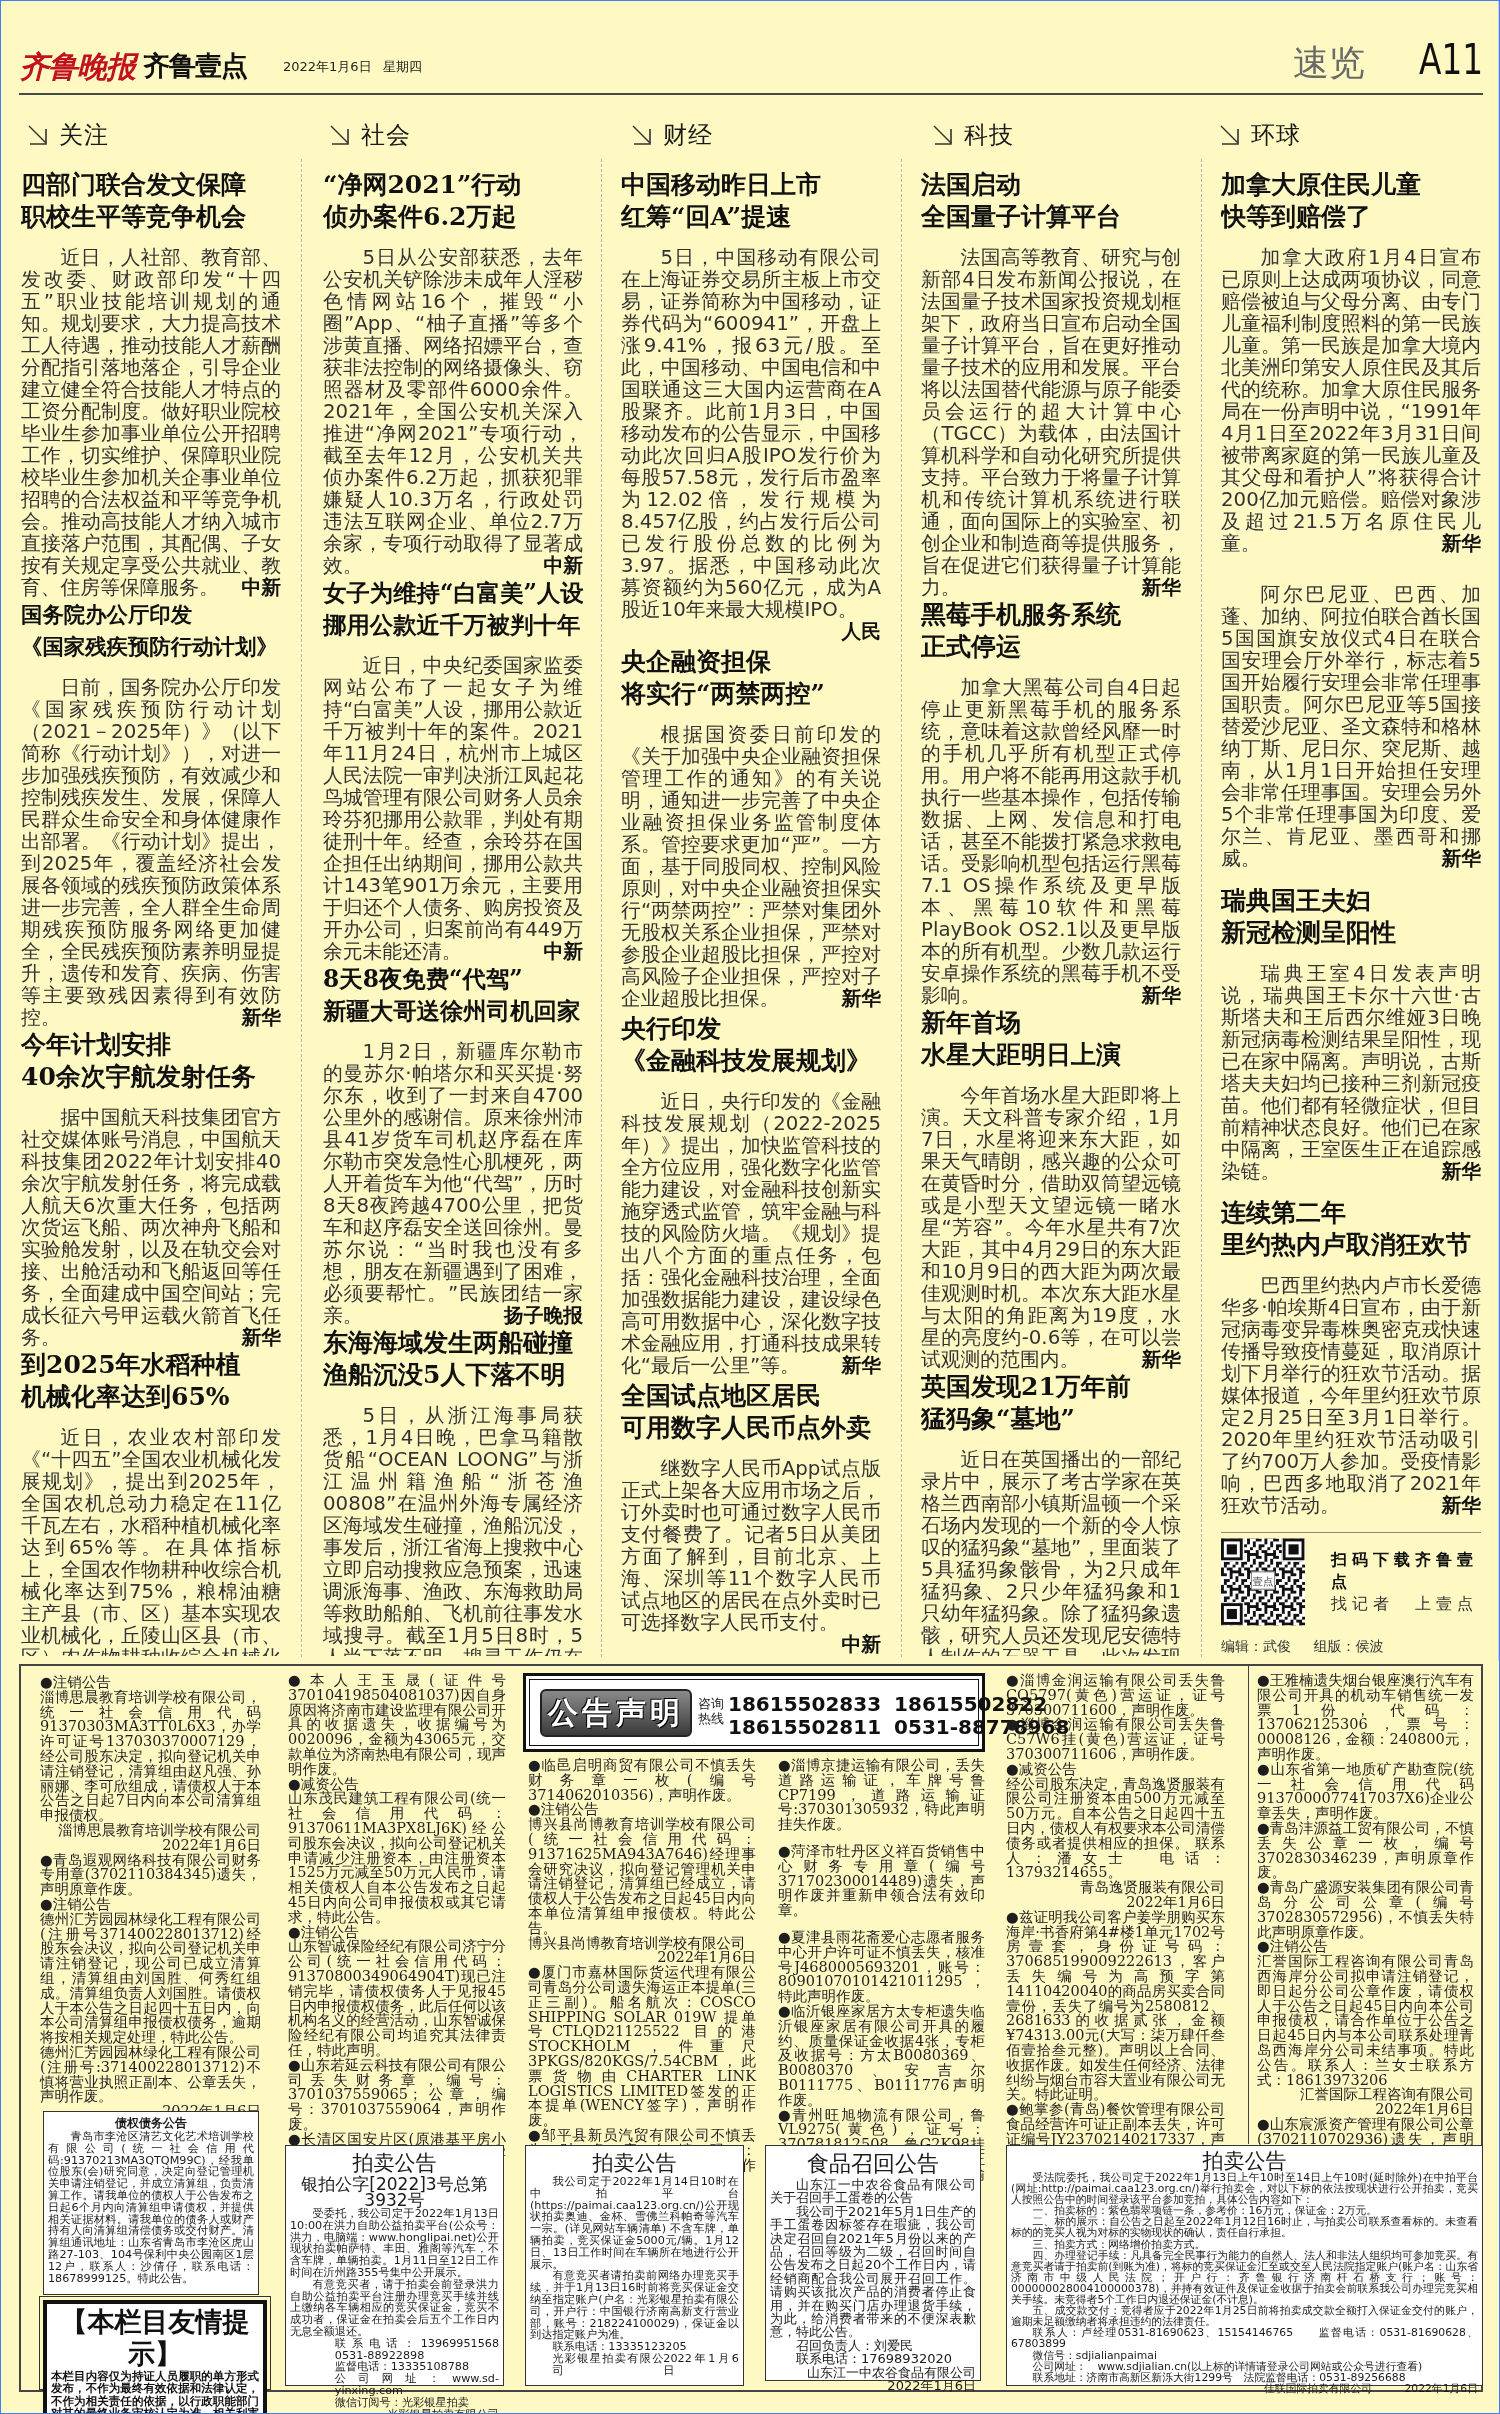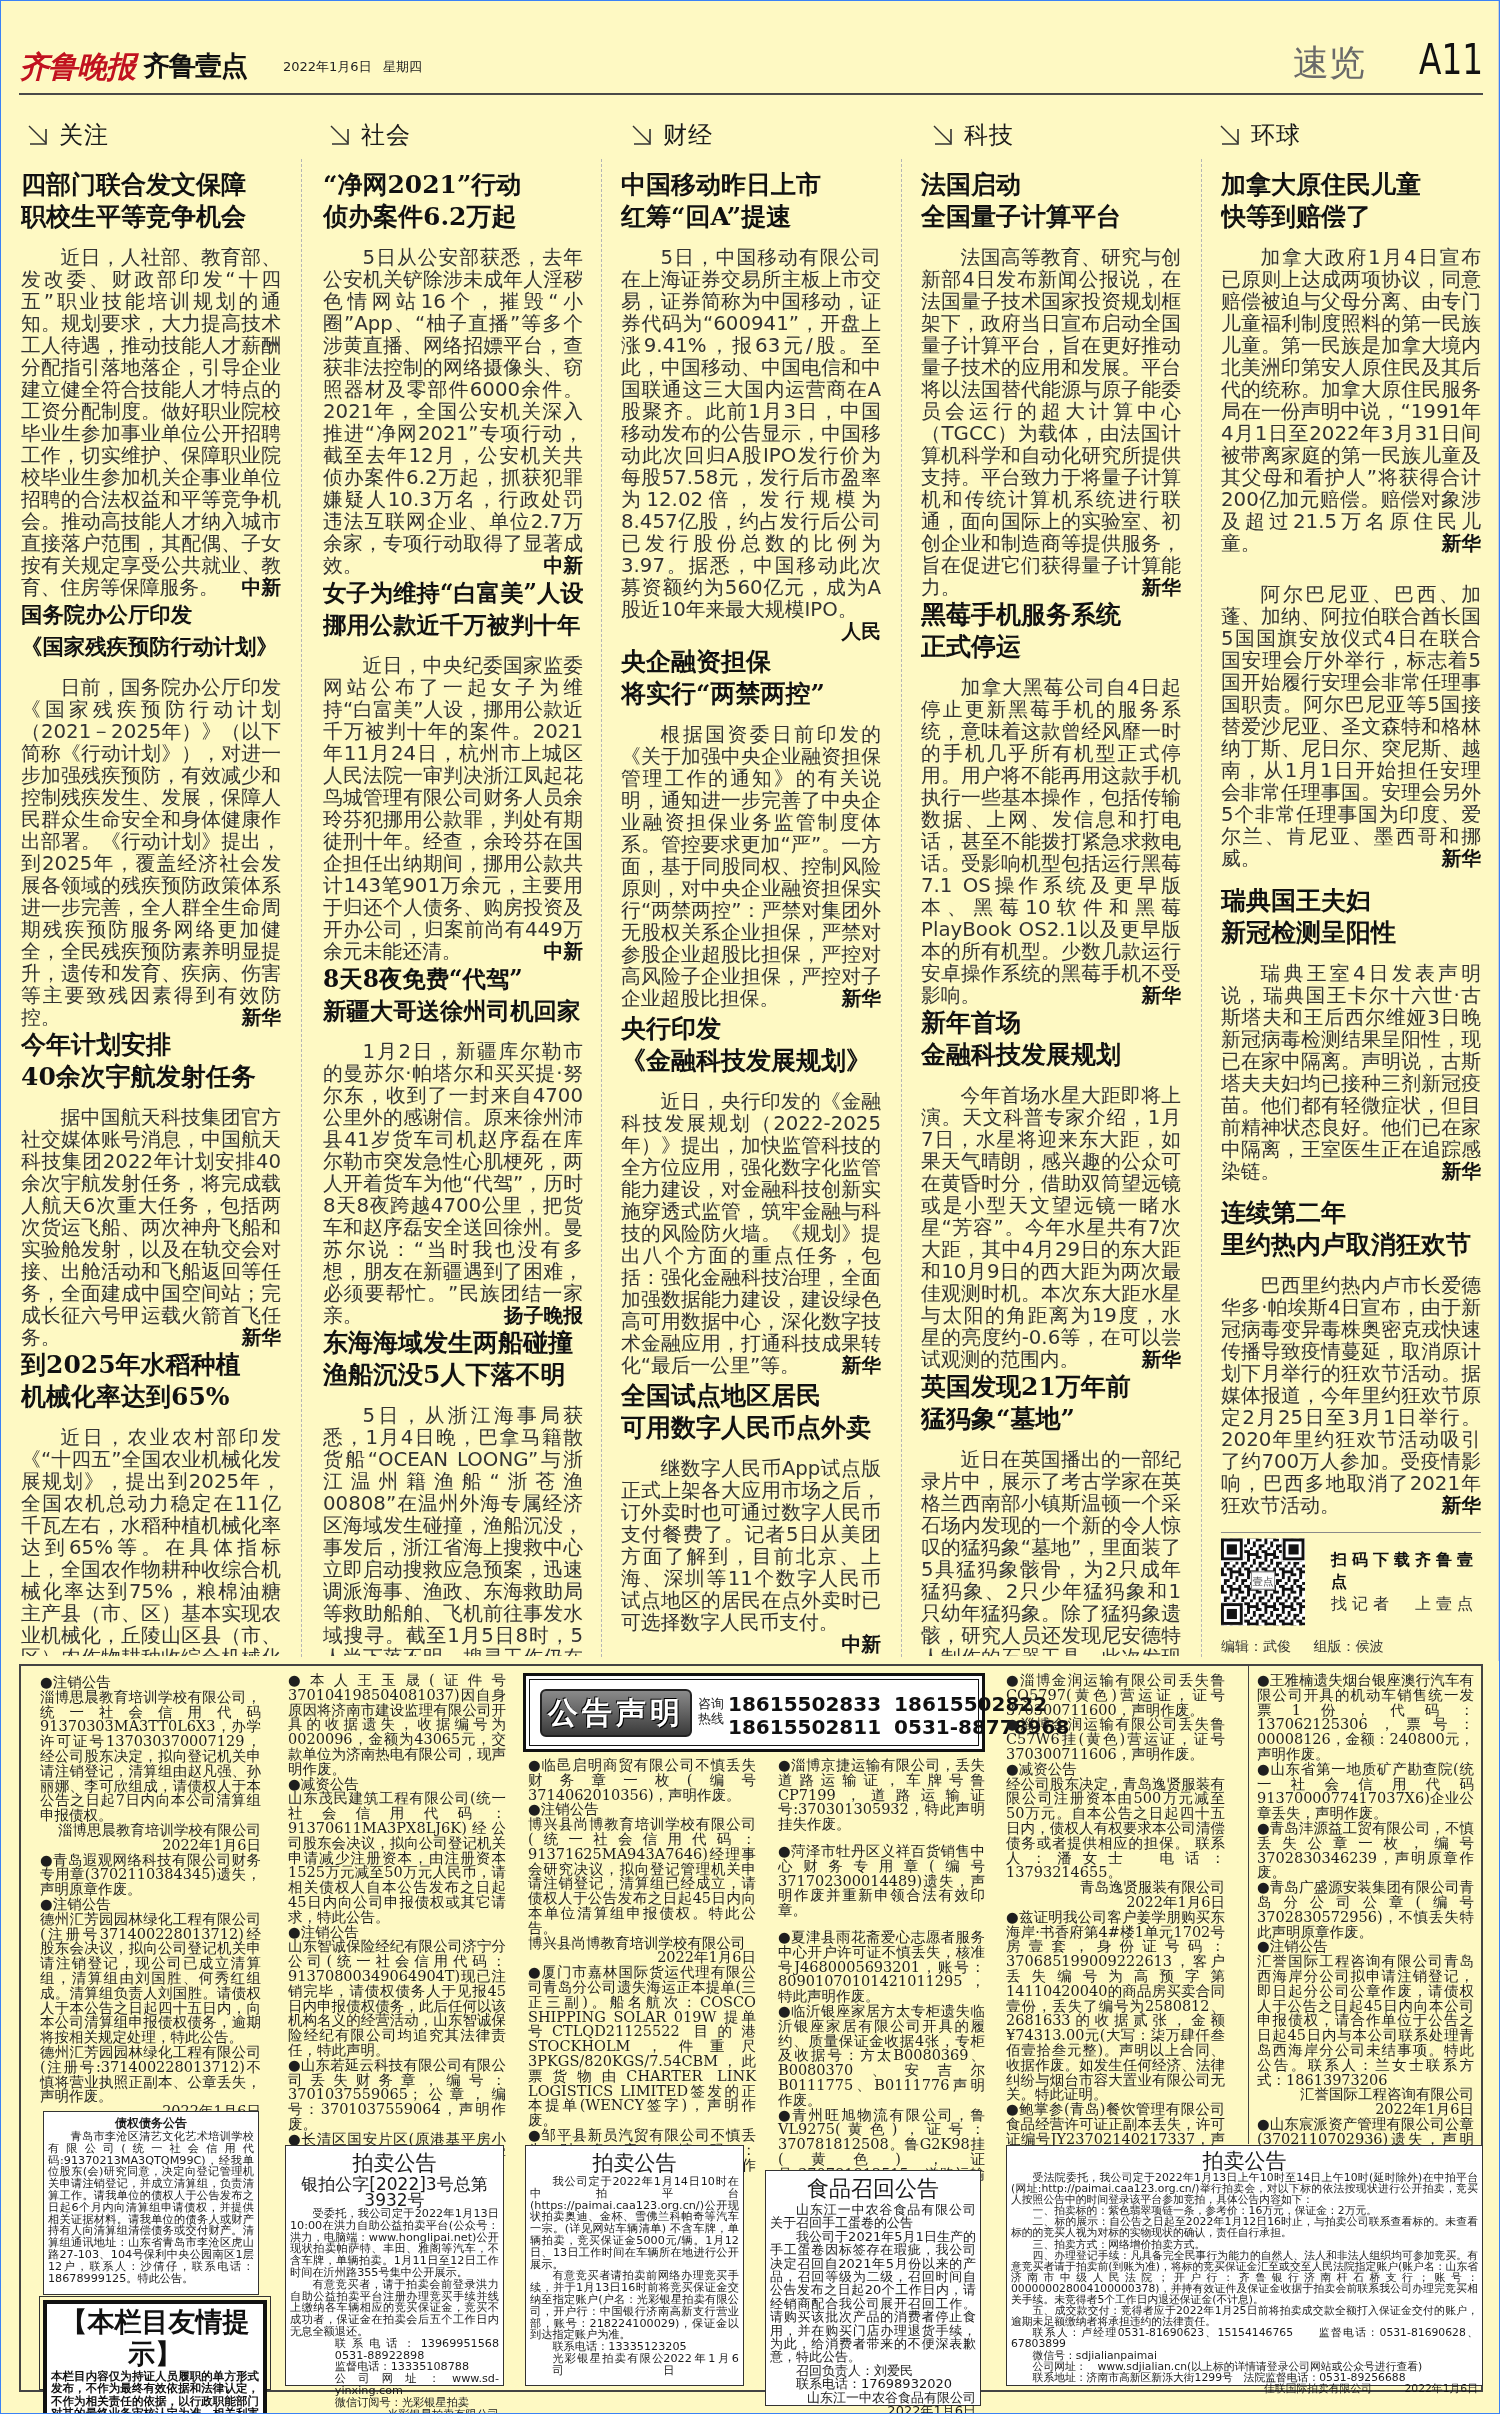--- a/index.html
+++ b/index.html
@@ -181,21 +181,21 @@
   <div class="col" style="left:920px">
     <div class="art">
       <h2><span>法国启动</span><br><span>全国量子计算平台</span></h2>
       <p><span>法国高等教育、研究与创新部4日发布新闻公报说，在法国量子技术国家投资规划框架下，政府当日宣布启动全国量子计算平台，旨在更好推动量子技术的应用和发展。平台将以法国替代能源与原子能委员会运行的超大计算中心（TGCC）为载体，由法国计算机科学和自动化研究所提供支持。平台致力于将量子计算机和传统计算机系统进行联通，面向国际上的实验室、初创企业和制造商等提供服务，旨在促进它们获得量子计算能力。</span><b class="src">新华</b></p>
     </div>
     <div class="art">
       <h2><span>黑莓手机服务系统</span><br><span>正式停运</span></h2>
       <p><span>加拿大黑莓公司自4日起停止更新黑莓手机的服务系统，意味着这款曾经风靡一时的手机几乎所有机型正式停用。用户将不能再用这款手机执行一些基本操作，包括传输数据、上网、发信息和打电话，甚至不能拨打紧急求救电话。受影响机型包括运行黑莓7.1 OS操作系统及更早版本、黑莓10软件和黑莓PlayBook OS2.1以及更早版本的所有机型。少数几款运行安卓操作系统的黑莓手机不受影响。</span><b class="src">新华</b></p>
     </div>
     <div class="art">
-      <h2><span>新年首场</span><br><span>金融科技发展规划</span></h2>
+      <h2><span>新年首场</span><br><span>水星大距明日上演</span></h2>
       <p><span>今年首场水星大距即将上演。天文科普专家介绍，1月7日，水星将迎来东大距，如果天气晴朗，感兴趣的公众可在黄昏时分，借助双筒望远镜或是小型天文望远镜一睹水星“芳容”。今年水星共有7次大距，其中4月29日的东大距和10月9日的西大距为两次最佳观测时机。本次东大距水星与太阳的角距离为19度，水星的亮度约-0.6等，在可以尝试观测的范围内。</span><b class="src">新华</b></p>
     </div>
     <div class="art">
       <h2><span>英国发现21万年前</span><br><span>猛犸象“墓地”</span></h2>
       <p><span>近日在英国播出的一部纪录片中，展示了考古学家在英格兰西南部小镇斯温顿一个采石场内发现的一个新的令人惊叹的猛犸象“墓地”，里面装了5具猛犸象骸骨，为2只成年猛犸象、2只少年猛犸象和1只幼年猛犸象。除了猛犸象遗骸，研究人员还发现尼安德特人制作的石器工具。此次发现被称为英国近年来最显著的冰河世纪发现。</span></p>
     </div>
   </div>
 
   <div class="col" style="left:1220px">
     <div class="art">
@@ -334,21 +334,21 @@
         </p>
     </div>
 
     <div class="ad-col" style="left:757px;top:92px;width:207px">
       <p>●淄博京捷运输有限公司，丢失道路运输证，车牌号鲁CP7199，道路运输证号:370301305932，特此声明挂失作废。</p>
       <p class="gap">●菏泽市牡丹区义祥百货销售中心财务专用章(编号371702300014489)遗失，声明作废并重新申领合法有效印章。</p>
       <p class="gap">●夏津县雨花斋爱心志愿者服务中心开户许可证不慎丢失，核准号J4680005693201，账号：80901070101421011295，特此声明作废。</p>
       <p>●临沂银座家居方太专柜遗失临沂银座家居有限公司开具的履约、质量保证金收据4张，专柜及收据号：方太B0080369、B0080370、安吉尔B0111775、B0111776声明作废。</p>
       <p>●青州旺旭物流有限公司，鲁VL9275(黄色)，证号：370781812508。鲁G2K98挂(黄色)，证号:370781812515。道路运输证丢失，声明作废</p>
     </div>
-    <div class="ad-box food" style="left:744px;top:504px;width:216px;height:236px">
+    <div class="ad-box food" style="left:744px;top:479px;width:216px;height:236px">
       <p class="bt">食品召回公告</p>
       <p class="ind">山东江一中农谷食品有限公司关于召回手工蛋卷的公告</p>
       <p class="ind">我公司于2021年5月1日生产的手工蛋卷因标签存在瑕疵，我公司决定召回自2021年5月份以来的产品，召回等级为二级，召回时间自公告发布之日起20个工作日内，请经销商配合我公司展开召回工作。请购买该批次产品的消费者停止食用，并在购买门店办理退货手续，为此，给消费者带来的不便深表歉意，特此公告。</p>
       <p class="ind">召回负责人：刘爱民</p>
       <p class="ind">联系电话：17698932020</p>
       <p class="r">山东江一中农谷食品有限公司</p>
       <p class="r">2022年1月6日</p>
     </div>
 
     <div class="ad-col" style="left:985px;top:7px;width:219px">

